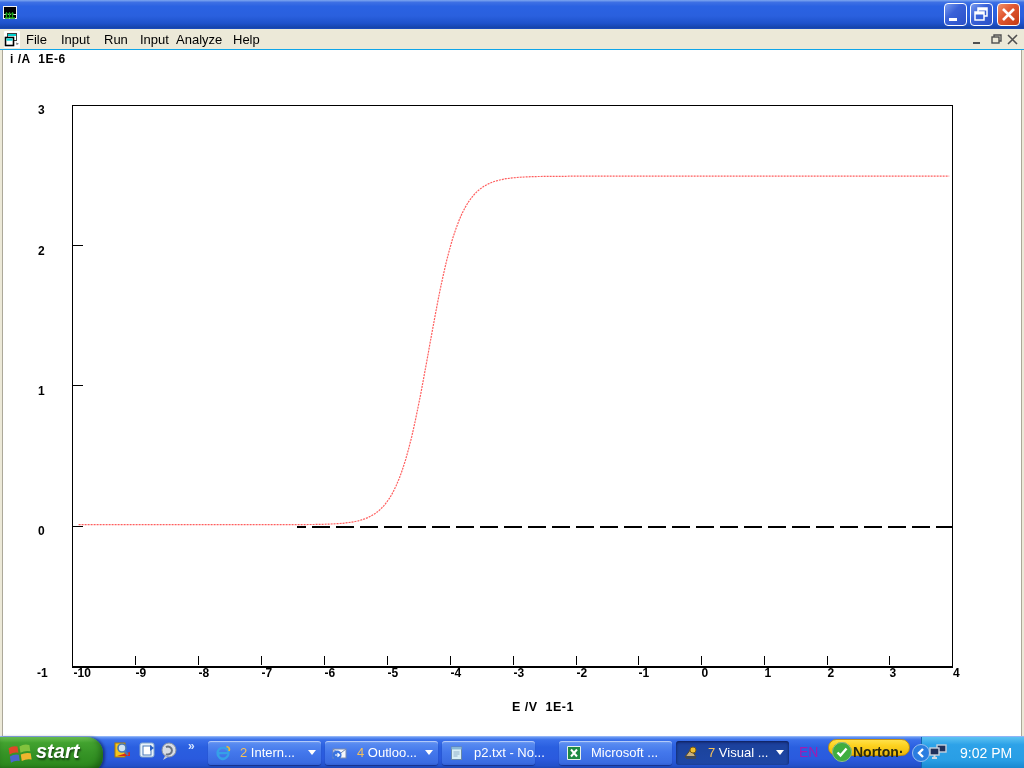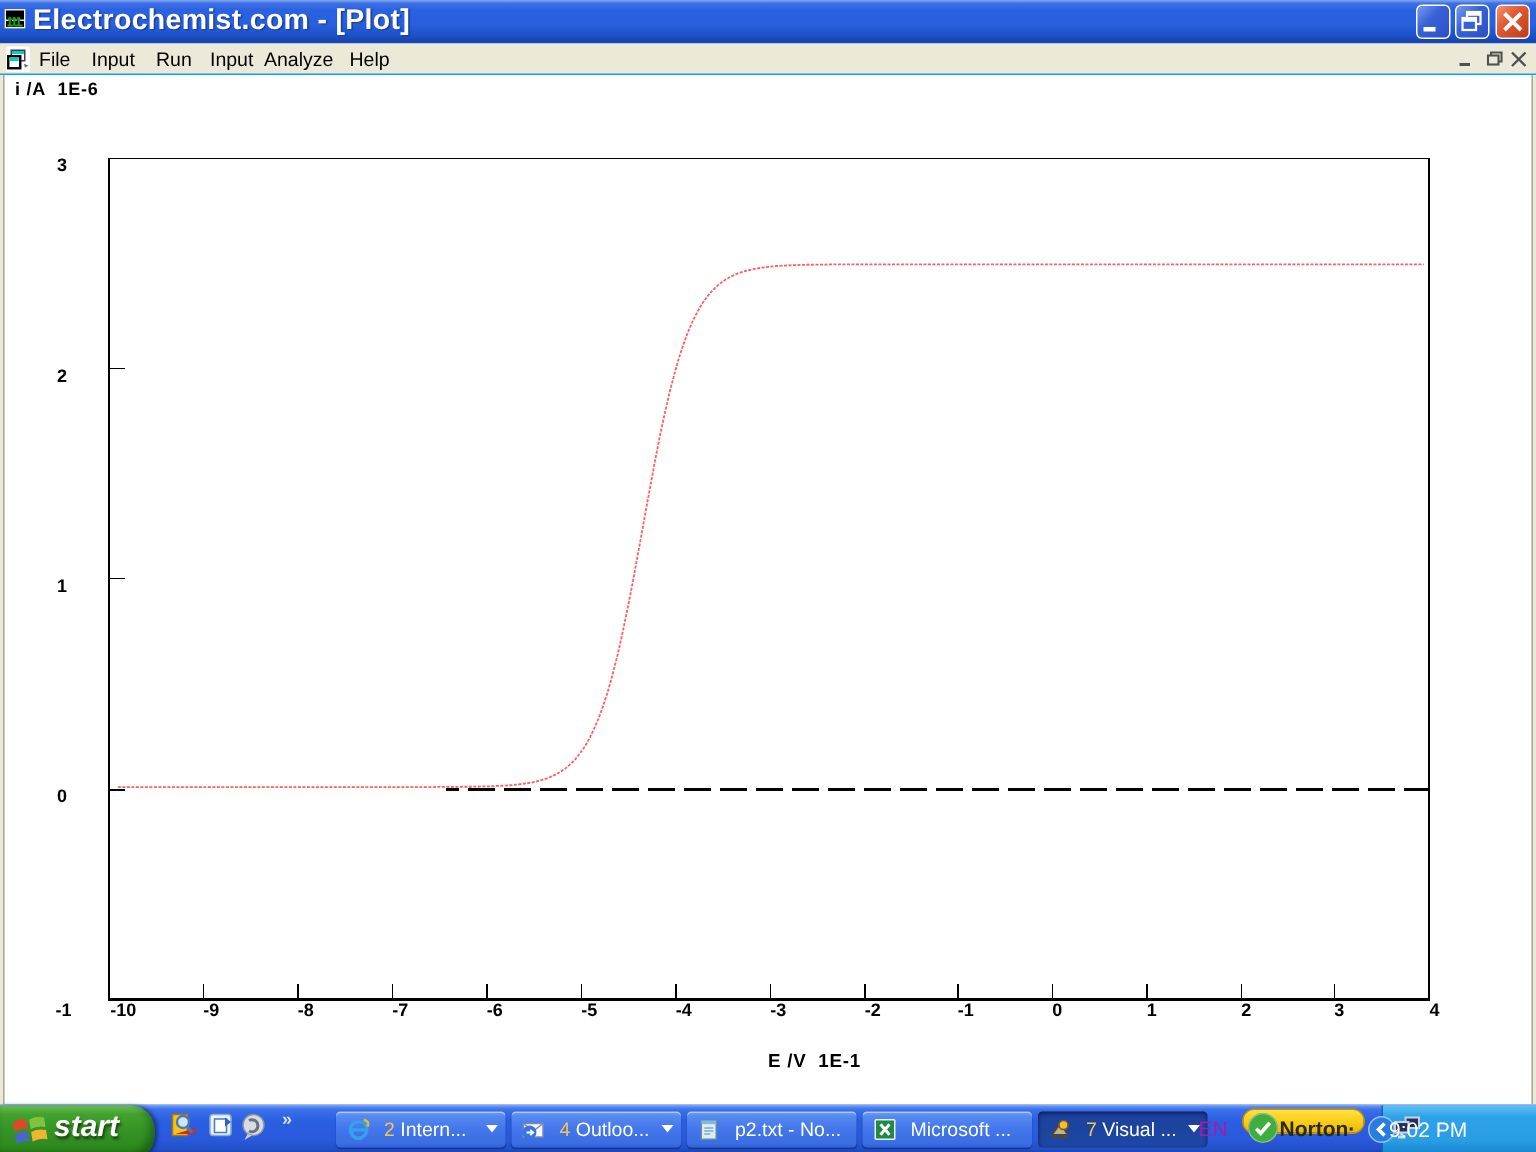--- a/index.html
+++ b/index.html
@@ -24,30 +24,30 @@
  background:linear-gradient(180deg,#a8c4f8 0%,#5e90f2 5%,#3a70ea 12%,#2a5fe0 35%,#2a5ade 72%,#2250c8 94%,#1c46b4 100%);}
 #tray{position:absolute;left:921px;top:737px;width:103px;height:31px;
  background:linear-gradient(180deg,#5cc2f2 0%,#2da2e8 25%,#299ee5 75%,#1a88d0 100%);border-left:1px solid #1065b0;}
 #startbtn{position:absolute;left:0;top:737px;width:103px;height:36px;border-radius:0 16px 16px 0;
  background:linear-gradient(180deg,#6cc254 0%,#42a22f 16%,#369426 45%,#2d8a1e 78%,#256e16 96%,#1e5a10 100%);
  box-shadow:inset -3px -3px 6px rgba(0,40,0,.4), 2px 0 3px rgba(0,0,30,.45);}
 #starttxt{position:absolute;left:36px;top:3px;color:#fff;font-size:20px;font-weight:bold;font-style:italic;text-shadow:1px 2px 2px rgba(0,0,0,.55);}
 .taskbtn{position:absolute;top:741px;height:24px;border-radius:3px;
  background:linear-gradient(180deg,#7aa2f4 0%,#578af0 12%,#4478ec 45%,#3a6ce2 90%,#3260d4 100%);
  box-shadow:inset 0 1px 0 rgba(255,255,255,.45), 0 1px 1px rgba(0,0,40,.4);
- color:#fff;font-size:13px;margin-left:16px;}
+ color:#fff;font-size:13px;}
 .taskbtn .num{color:#f5c05a;}
 .taskbtn .lbl{position:absolute;left:32px;top:4px;white-space:nowrap}
 .taskbtn .dd{position:absolute;right:5px;top:9px;width:0;height:0;border-left:4px solid transparent;border-right:4px solid transparent;border-top:5px solid #fff;}
 #tb5{background:linear-gradient(180deg,#1c3f9e 0%,#1c449e 40%,#1e47a6 100%);box-shadow:inset 0 1px 3px rgba(0,0,30,.6);}
 #en{position:absolute;left:799px;top:744px;color:#a21caf;font-size:14px;}
 #norton{position:absolute;left:828px;top:739px;width:82px;height:17px;border-radius:13px;
  background:linear-gradient(180deg,#ffe14a 0%,#fdd321 35%,#f4c312 75%,#e8b60b 100%);border:1px solid #c89006;}
 #nortontxt{position:absolute;left:24px;top:4px;font-size:14px;font-weight:bold;color:#2b2b10;}
-#clock{position:absolute;left:926px;top:745px;color:#fff;font-size:14px;}
+#clock{position:absolute;left:960px;top:745px;color:#fff;font-size:14px;}
 #chev{position:absolute;left:188px;top:739px;color:#d5e5ff;font-size:12px;font-weight:bold;letter-spacing:-1px;}
 </style></head>
 <body>
 
 <svg class="abs" style="left:0;top:0" width="1024" height="768" viewBox="0 0 1024 768">
  <g shape-rendering="crispEdges" stroke="#000" stroke-width="1" fill="none">
   <line x1="72.5" y1="105" x2="72.5" y2="667.5"></line>
   <line x1="952.5" y1="105" x2="952.5" y2="667.5"></line>
   <line x1="72" y1="105.5" x2="953" y2="105.5"></line>
   <line x1="72" y1="666.5" x2="953" y2="666.5" stroke-width="2"></line>
@@ -101,21 +101,20 @@
 
 <div id="bl"></div>
 <div id="br"></div>
 
 <div id="titlebar">
  <div id="title-ic"><svg width="12" height="11" viewBox="0 0 12 11">
         <path d="M0 4.5 h2 M4 4.5 h3 M9 4.5 h3" stroke="#e8e8e8" stroke-width="1"></path>
         <path d="M1 8 L2.5 8 L2.5 2.5 M2.5 8 L5 8 M5.5 8 L5.5 2.5 M5.5 8 L8.5 8 L8.5 2.5 M8.5 8 L11 8" stroke="#18a018" stroke-width="1.3" fill="none"></path>
         <path d="M2.5 2.5 l-1.2 2 M2.5 2.5 l1.2 2 M5.5 2.5 l-1.2 2 M5.5 2.5 l1.2 2 M8.5 2.5 l-1.2 2 M8.5 2.5 l1.2 2" stroke="#18a018" stroke-width="1"></path>
       </svg></div>
- <div id="title-txt">Electrochemist.com - [Plot]</div>
  <div class="capbtn" id="btn-min"><svg width="21" height="21">
         <rect x="4" y="14" width="8" height="3" fill="#fff"></rect>
       </svg></div>
  <div class="capbtn" id="btn-max"><svg width="21" height="21">
         <g fill="none" stroke="#fff" stroke-width="1.5">
           <rect x="7" y="4" width="9" height="8"></rect>
           <rect x="4" y="8" width="9" height="8" fill="#3a62d8"></rect>
         </g>
         <rect x="7" y="4" width="9" height="2.5" fill="#fff"></rect>
         <rect x="4" y="8" width="9" height="2.5" fill="#fff"></rect>
@@ -190,21 +189,21 @@
 <div class="taskbtn" id="tb2" style="left:325px;width:113px">
  <svg class="abs" style="left:7px;top:4px" width="16" height="16" viewBox="0 0 16 16">
       <rect x="1" y="4" width="13" height="9" fill="#f6f8fb" stroke="#7a8bb0"></rect>
       <path d="M1 4 L7.5 9 L14 4" fill="none" stroke="#7a8bb0"></path>
       <circle cx="5" cy="10" r="4.6" fill="#3a74e0"></circle>
       <path d="M3 10 h4 M5.5 8.2 L7.5 10 L5.5 11.8" stroke="#fff" stroke-width="1.2" fill="none"></path>
     </svg>
  <div class="lbl"><span class="num">4</span> Outloo...</div>
     <div class="dd"></div>
 </div>
-<div class="taskbtn" id="tb3" style="left:442px;width:113px">
+<div class="taskbtn" id="tb3" style="left:442px;width:93px">
  <svg class="abs" style="left:7px;top:4px" width="16" height="16" viewBox="0 0 16 16">
       <rect x="2.5" y="2" width="10" height="12.5" fill="#d8eef6" stroke="#6888a8"></rect>
       <rect x="2.5" y="2" width="10" height="2.4" fill="#88b8d8"></rect>
       <path d="M4.5 7 h6 M4.5 9 h6 M4.5 11 h4" stroke="#88a8c4" stroke-width="0.9"></path>
     </svg>
  <div class="lbl">p2.txt - No...</div>
 </div>
 <div class="taskbtn" id="tb4" style="left:559px;width:113px">
  <svg class="abs" style="left:7px;top:4px" width="16" height="16" viewBox="0 0 16 16">
       <rect x="1" y="1" width="14" height="14" rx="1" fill="#e8f2ea"></rect>

